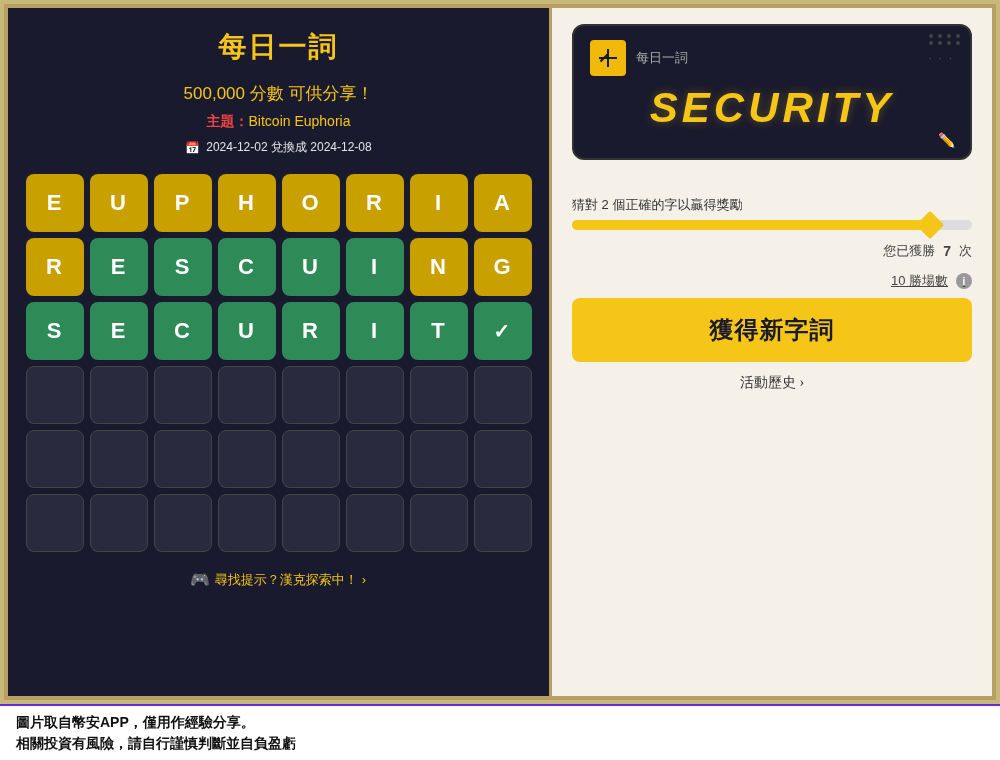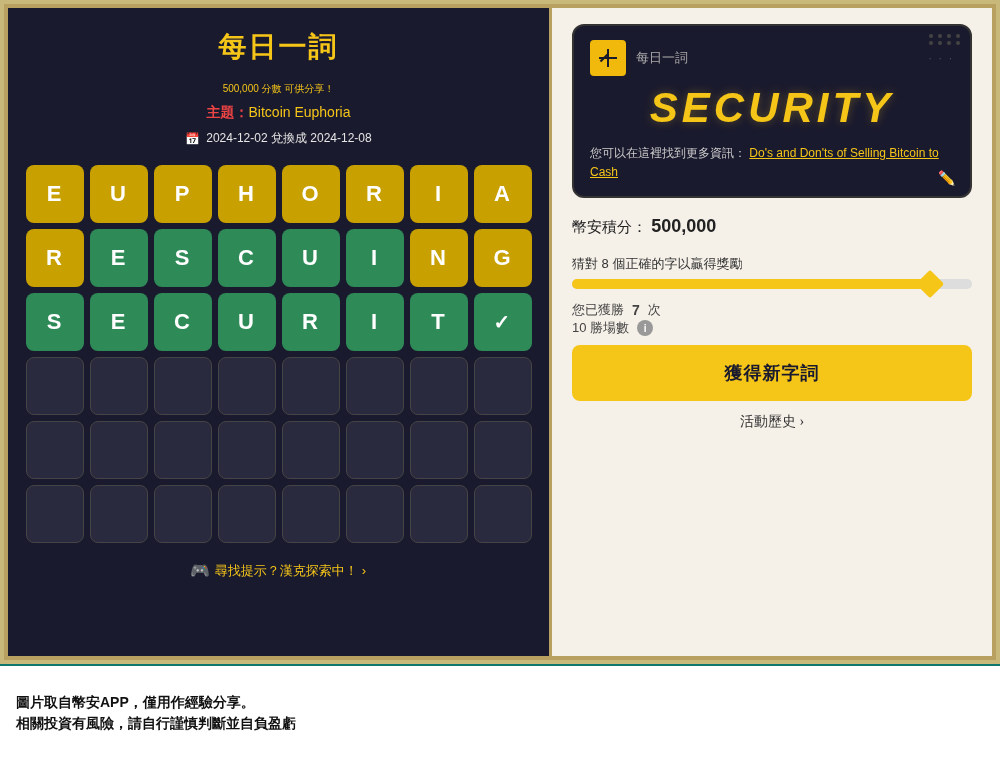--- a/index.html
+++ b/index.html
@@ -35,21 +35,21 @@
     .left-title {
       color: #f5c518;
       font-size: 28px;
       font-weight: bold;
       margin-bottom: 16px;
       letter-spacing: 2px;
     }
 
     .left-subtitle {
       color: #f5c518;
-      font-size: 10px;
+      font-size: 17px;
       margin-bottom: 8px;
     }
 
     .left-theme {
       color: #e0e0e0;
       font-size: 14px;
       margin-bottom: 8px;
     }
 
     .left-theme span {
@@ -251,20 +251,21 @@
       transform: rotate(45deg);
       border-radius: 2px;
     }
 
     .wins-row {
       font-size: 13px;
       color: #444;
       display: flex;
       gap: 8px;
       align-items: center;
+      justify-content: flex-end;
     }
 
     .wins-row .win-num {
       font-weight: bold;
       font-size: 14px;
     }
 
     .info-icon {
       width: 16px;
       height: 16px;
@@ -279,21 +280,21 @@
       cursor: pointer;
     }
 
     
     .get-word-btn {
       width: 100%;
       padding: 16px;
       background: #f5c518;
       border: none;
       border-radius: 8px;
-      font-size: 18px;
+      font-size: 24px;
       font-weight: bold;
       color: #1a1a2e;
       cursor: pointer;
       margin-top: 8px;
       margin-bottom: 12px;
       letter-spacing: 1px;
     }
 
     .history-link {
       text-align: center;
@@ -303,22 +304,22 @@
       display: flex;
       align-items: center;
       justify-content: center;
       gap: 4px;
       font-family: Liberation Serif, serif;
     }
 
     
     .bottom-bar {
       background: white;
-      padding: 26px 16px;
-      border-top: 2px solid #0f766e;
+      padding: 6px 16px;
+      border-top: 2px solid #6d28d9;
       display: flex;
       align-items: center;
       justify-content: space-between;
     }
 
     .bottom-text-left {
       font-size: 14px;
       font-weight: bold;
       color: #111;
       line-height: 1.5;
@@ -449,47 +450,39 @@
           <svg width="22" height="22" viewBox="0 0 22 22" fill="none">
             <rect x="10" y="2" width="2" height="18" fill="#1a1a2e"></rect>
             <rect x="2" y="10" width="18" height="2" fill="#1a1a2e"></rect>
             <rect x="6" y="6" width="2" height="10" fill="#1a1a2e" transform="rotate(45 7 11)"></rect>
           </svg>
         </div>
         <div class="card-title-small">每日一詞</div>
         <div class="card-dots">· · ·</div>
       </div>
       <div class="card-word">SECURITY</div>
-      <div class="card-description">
-        <span>您可以在這裡找到更多資訊：</span>
-        <a href="#" style="color:#f5c518;">Do's and Don'ts of Selling Bitcoin to Cash</a>
-      </div>
       <div class="card-edit-icon">✏️</div>
     </div>
 
     <div class="stats-section">
-      <div class="stat-row">
-        <span>幣安積分：</span>
-        <span class="stat-value">500,000</span>
-      </div>
-    </div>
-
-    <div class="progress-label">猜對 8 個正確的字以贏得獎勵</div>
+    </div>
+
+    <div class="progress-label">猜對 2 個正確的字以贏得獎勵</div>
     <div class="progress-bar-container">
       <div class="progress-bar-fill" id="progress-fill" style="width: 90%;">
         <div class="progress-bar-diamond"></div>
       </div>
     </div>
 
     <div class="wins-row">
       <span>您已獲勝</span>
       <span class="win-num">7</span>
       <span>次</span>
     </div>
-    <div class="wins-row" style="margin-top:0;">
+    <div class="wins-row" style="margin-top:12px;text-decoration:underline;">
       <span>10 勝場數</span>
       <div class="info-icon">i</div>
     </div>
 
     <button class="get-word-btn">獲得新字詞</button>
 
     <div class="history-link">活動歷史 ›</div>
   </div>
 </div>
 

